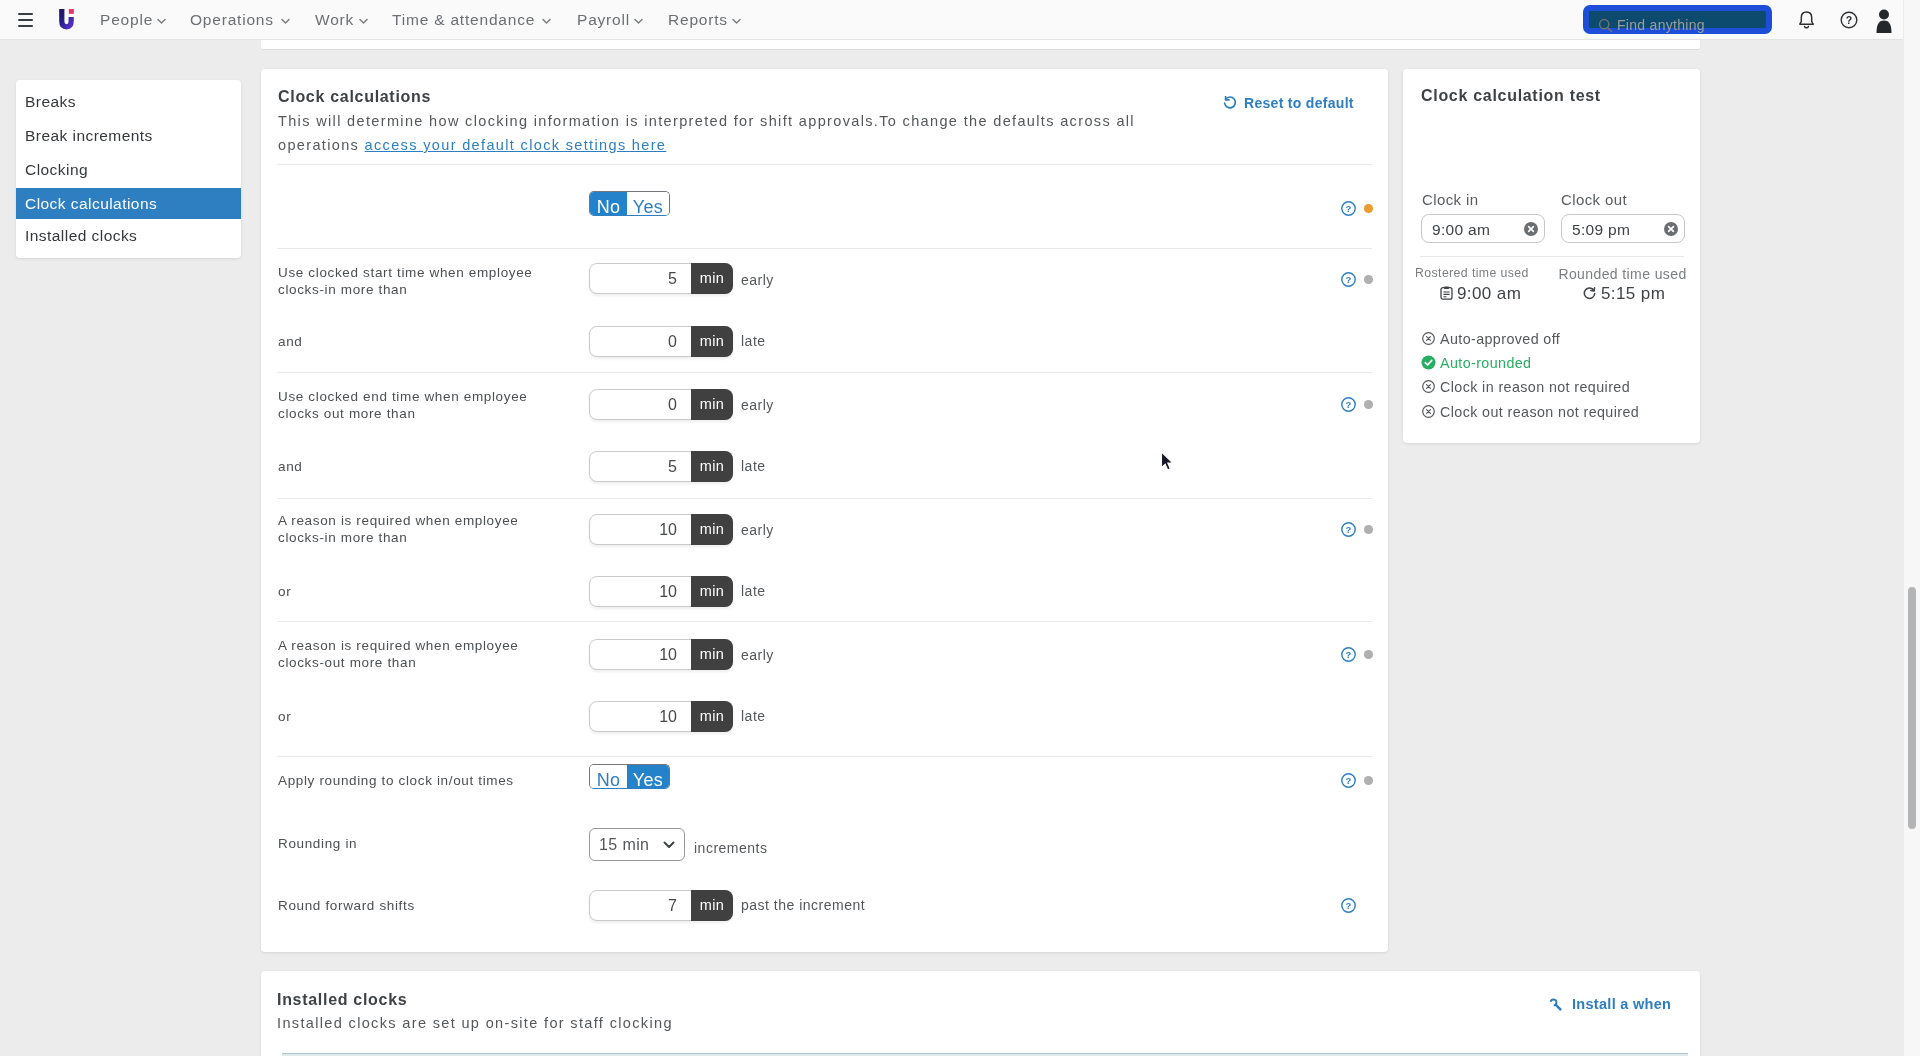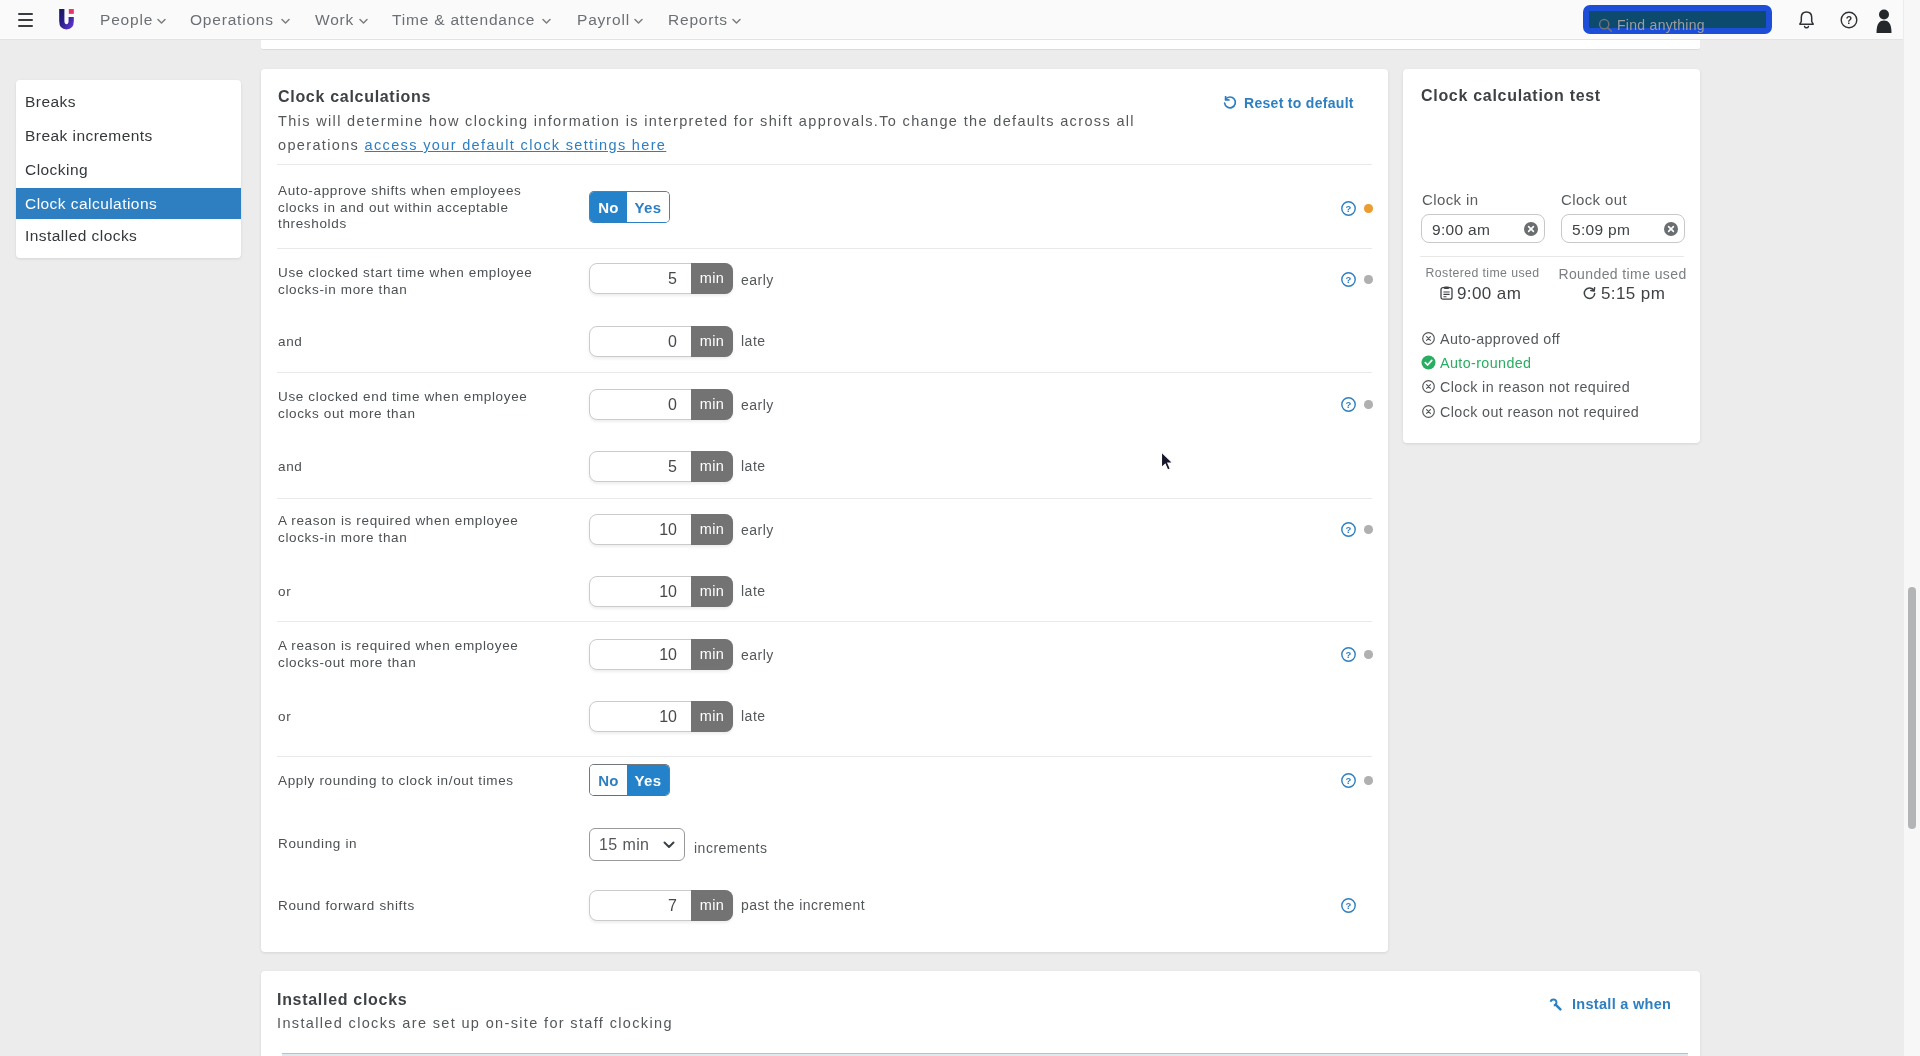--- a/index.html
+++ b/index.html
@@ -23,28 +23,28 @@
 
 #main { left:261px; top:69px; width:1127px; height:883px; }
 .h1 { font-size:16px; font-weight:bold; color:#3f4245; letter-spacing:0.7px; }
 .desc { font-size:14.5px; color:#55585b; letter-spacing:1.35px; }
 a.blue { color:#2d7fc1; text-decoration:underline; }
 .resetlink { font-size:14px; font-weight:bold; color:#2d7fc1; letter-spacing:0.3px; }
 .sep { position:absolute; left:16px; height:1px; background:#e9e9ea; width:1095px; }
 .lbl { position:absolute; left:17px; font-size:13.5px; color:#4c5053; letter-spacing:0.65px; line-height:16.5px; }
 .minor { position:absolute; font-size:14px; color:#55585b; letter-spacing:0.5px; }
 
-.toggle { position:absolute; left:328px; width:81px; height:32px; border:1px solid #73767a; border-radius:5px; overflow:hidden; display:flex; font-size:15px; font-weight:bold; border-bottom-color:#2d7fc1; }
+.toggle { position:absolute; left:328px; width:81px; height:25px; border:1px solid #73767a; border-radius:5px; overflow:hidden; display:flex; font-size:18px; font-weight:normal; border-bottom-color:#2d7fc1; }
 .toggle .no { flex:0 0 37px; } .toggle .yes { flex:1; } .toggle .no, .toggle .yes { text-align:center; line-height:31px; letter-spacing:0.3px; }
 .toggle .on { background:#2382c9; color:#fff; }
 .toggle .off { background:#fff; color:#2d7fc1; }
 
 .numin { position:absolute; left:328px; width:144px; height:31px; border:1px solid #c9cbcd; border-radius:8px; background:#fff; box-shadow:0 2px 3px rgba(0,0,0,0.07); }
 .numin .val { position:absolute; right:55px; top:6px; font-size:16px; color:#46494c; }
-.numin .suffix { position:absolute; right:-1px; top:-1px; width:42px; height:31px; background:#737373; border-radius:0 8px 8px 0; color:#fff; font-size:14.5px; text-align:center; line-height:31px; letter-spacing:0.3px; }
+.numin .suffix { position:absolute; right:-1px; top:-1px; width:42px; height:31px; background:#404040; border-radius:0 8px 8px 0; color:#fff; font-size:14.5px; text-align:center; line-height:31px; letter-spacing:0.3px; }
 
 .qi { position:absolute; left:1080px; width:15px; height:15px; }
 .dot { position:absolute; left:1103px; width:8.5px; height:8.5px; border-radius:50%; background:#b0b0b0; }
 .dot.orange { background:#ea9d33; }
 
 #test { left:1403px; top:69px; width:297px; height:374px; }
 
 #bottom { left:261px; top:971px; width:1439px; height:100px; border-radius:4px 4px 0 0; }
 .st { font-size:14.3px; color:#55585b; letter-spacing:0.4px; }
 .xic { width:13px; height:13px; }
@@ -132,21 +132,20 @@
   <div class="abs desc" style="left:17px;top:40px;line-height:24px;">This will determine how clocking information is interpreted for shift approvals.To change the defaults across all<br>operations <a class="blue" href="#">access your default clock settings here</a></div>
   <div class="abs" style="left:962px;top:25px;">
     <svg class="abs" style="left:0;top:2px" width="14" height="14" viewBox="0 0 14 14">
         <path d="M2.6 3.2 A 5.4 5.4 0 1 1 1.6 7" fill="none" stroke="#2d7fc1" stroke-width="1.7" stroke-linecap="round"></path>
         <path d="M2.6 0.6 L2.6 3.9 L5.9 3.9" fill="none" stroke="#2d7fc1" stroke-width="1.7" stroke-linecap="round" stroke-linejoin="round"></path>
       </svg>
     <span class="resetlink" style="margin-left:21px">Reset to default</span>
   </div>
   <div class="sep" style="top:95px"></div>
 
-  <div class="lbl" style="top:114px;width:270px;">Auto-approve shifts when employees clocks in and out within acceptable thresholds</div>
   <div class="toggle" style="top:122px;">
       <div class="no on">No</div>
       <div class="yes off">Yes</div>
     </div>
   <svg class="qi" style="top:132px" viewBox="0 0 15 15">
       <circle cx="7.5" cy="7.5" r="6.7" fill="none" stroke="#2d7fc1" stroke-width="1.4"></circle>
       <text x="7.5" y="10.8" font-size="9.5" font-weight="bold" fill="#2d7fc1" text-anchor="middle" font-family="Liberation Sans">?</text>
     </svg>
   <div class="dot orange" style="top:135px"></div>
   <div class="sep" style="top:179px"></div>
@@ -275,21 +274,21 @@
       </svg>
   </div>
   <div class="abs" style="left:158px;top:145px;width:124px;height:29px;border:1px solid #c6c8ca;border-radius:8px;background:#fff;">
     <span class="abs" style="left:10px;top:6px;font-size:15.5px;color:#3f4346;letter-spacing:0.3px;">5:09 pm</span>
     <svg class="abs" style="right:6px;top:6.5px" width="14" height="14" viewBox="0 0 14 14">
         <circle cx="7" cy="7" r="7" fill="#6a6e71"></circle>
         <path d="M4.6 4.6 L9.4 9.4 M9.4 4.6 L4.6 9.4" stroke="#fff" stroke-width="1.6" stroke-linecap="round"></path>
       </svg>
   </div>
   <div class="abs" style="left:17px;top:187px;width:264px;height:1px;background:#e8e8e9;"></div>
-  <div class="abs" style="left:12px;top:197px;width:135px;text-align:center;font-size:12.3px;color:#7b7e81;letter-spacing:0.4px;">Rostered time used</div>
+  <div class="abs" style="left:12px;top:197px;width:135px;text-align:left;font-size:12.3px;color:#7b7e81;letter-spacing:0.4px;">Rostered time used</div>
   <div class="abs" style="left:152px;top:197px;width:135px;text-align:center;font-size:14px;color:#7b7e81;letter-spacing:0.4px;">Rounded time used</div>
   <svg class="abs" style="left:37px;top:217px" width="13" height="14" viewBox="0 0 13 14">
       <rect x="1" y="1.6" width="11" height="11.6" rx="2" fill="none" stroke="#3f4346" stroke-width="1.3"></rect>
       <rect x="4" y="0.4" width="5" height="2.6" rx="0.8" fill="#3f4346"></rect>
       <path d="M3.4 6 L9.6 6 M3.4 8.4 L9.6 8.4 M3.4 10.8 L6.5 10.8" stroke="#3f4346" stroke-width="1.1"></path>
     </svg>
   <div class="abs" style="left:54px;top:215px;font-size:17px;font-weight:500;color:#3f4346;letter-spacing:0.4px;">9:00 am</div>
   <svg class="abs" style="left:180px;top:218px" width="13" height="13" viewBox="0 0 13 13">
       <path d="M11 3.6 A 5.2 5.2 0 1 0 11.7 6.5" fill="none" stroke="#3f4346" stroke-width="1.5" stroke-linecap="round"></path>
       <path d="M11.6 0.8 L11 4 L7.8 3.4" fill="none" stroke="#3f4346" stroke-width="1.5" stroke-linecap="round" stroke-linejoin="round"></path>

